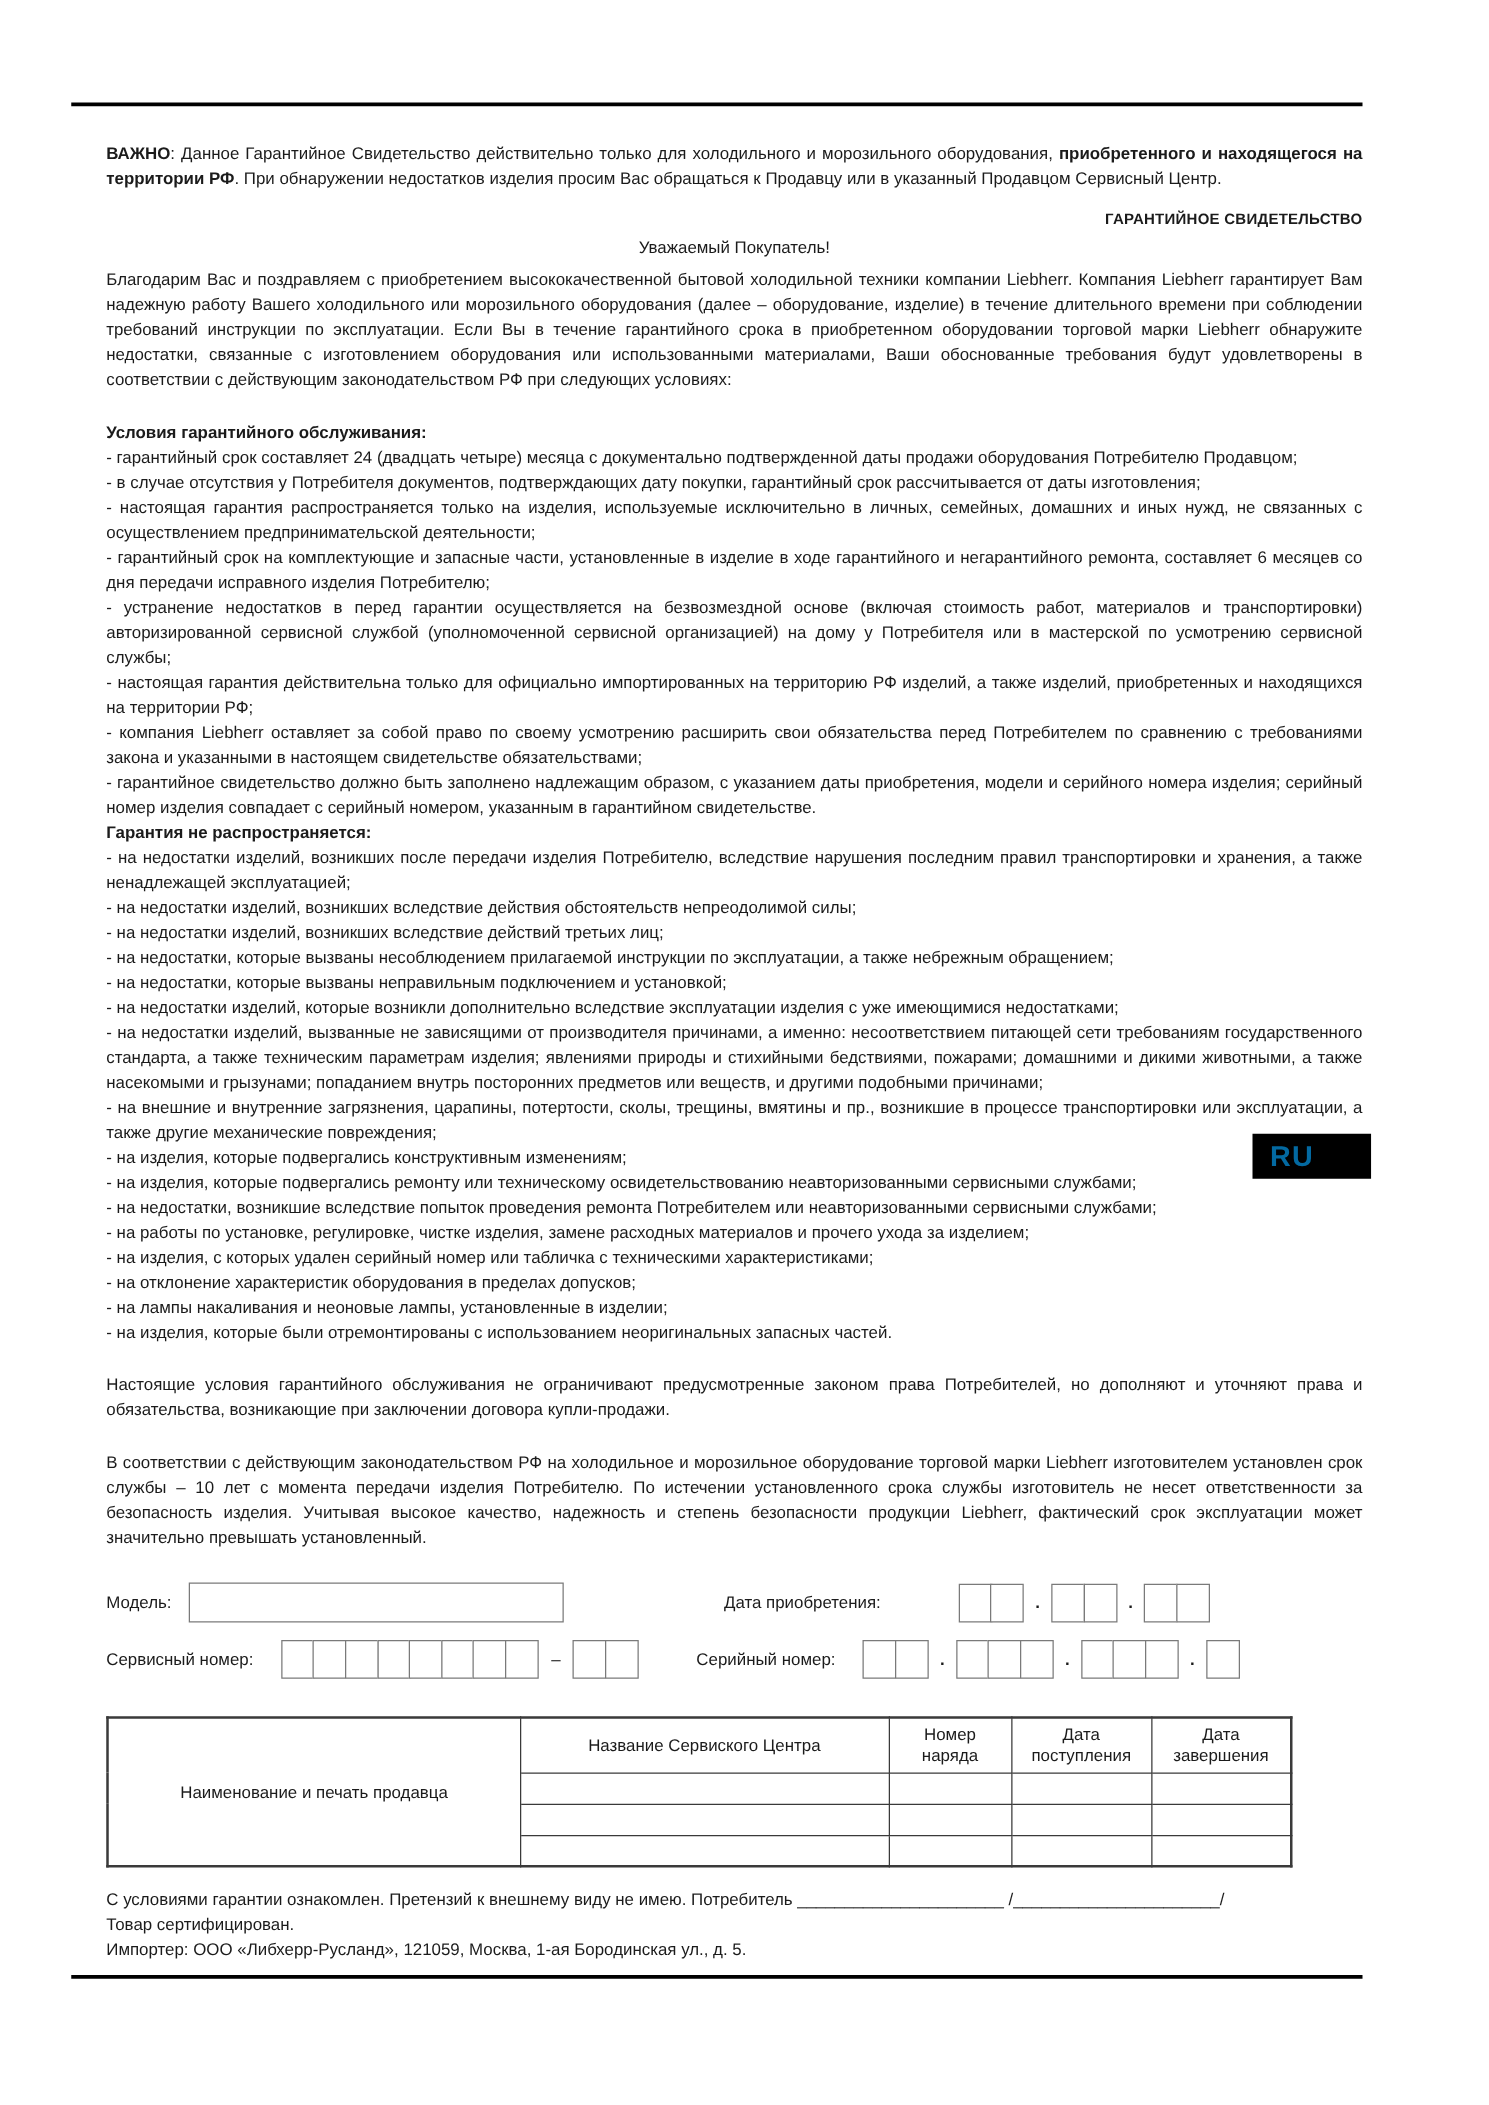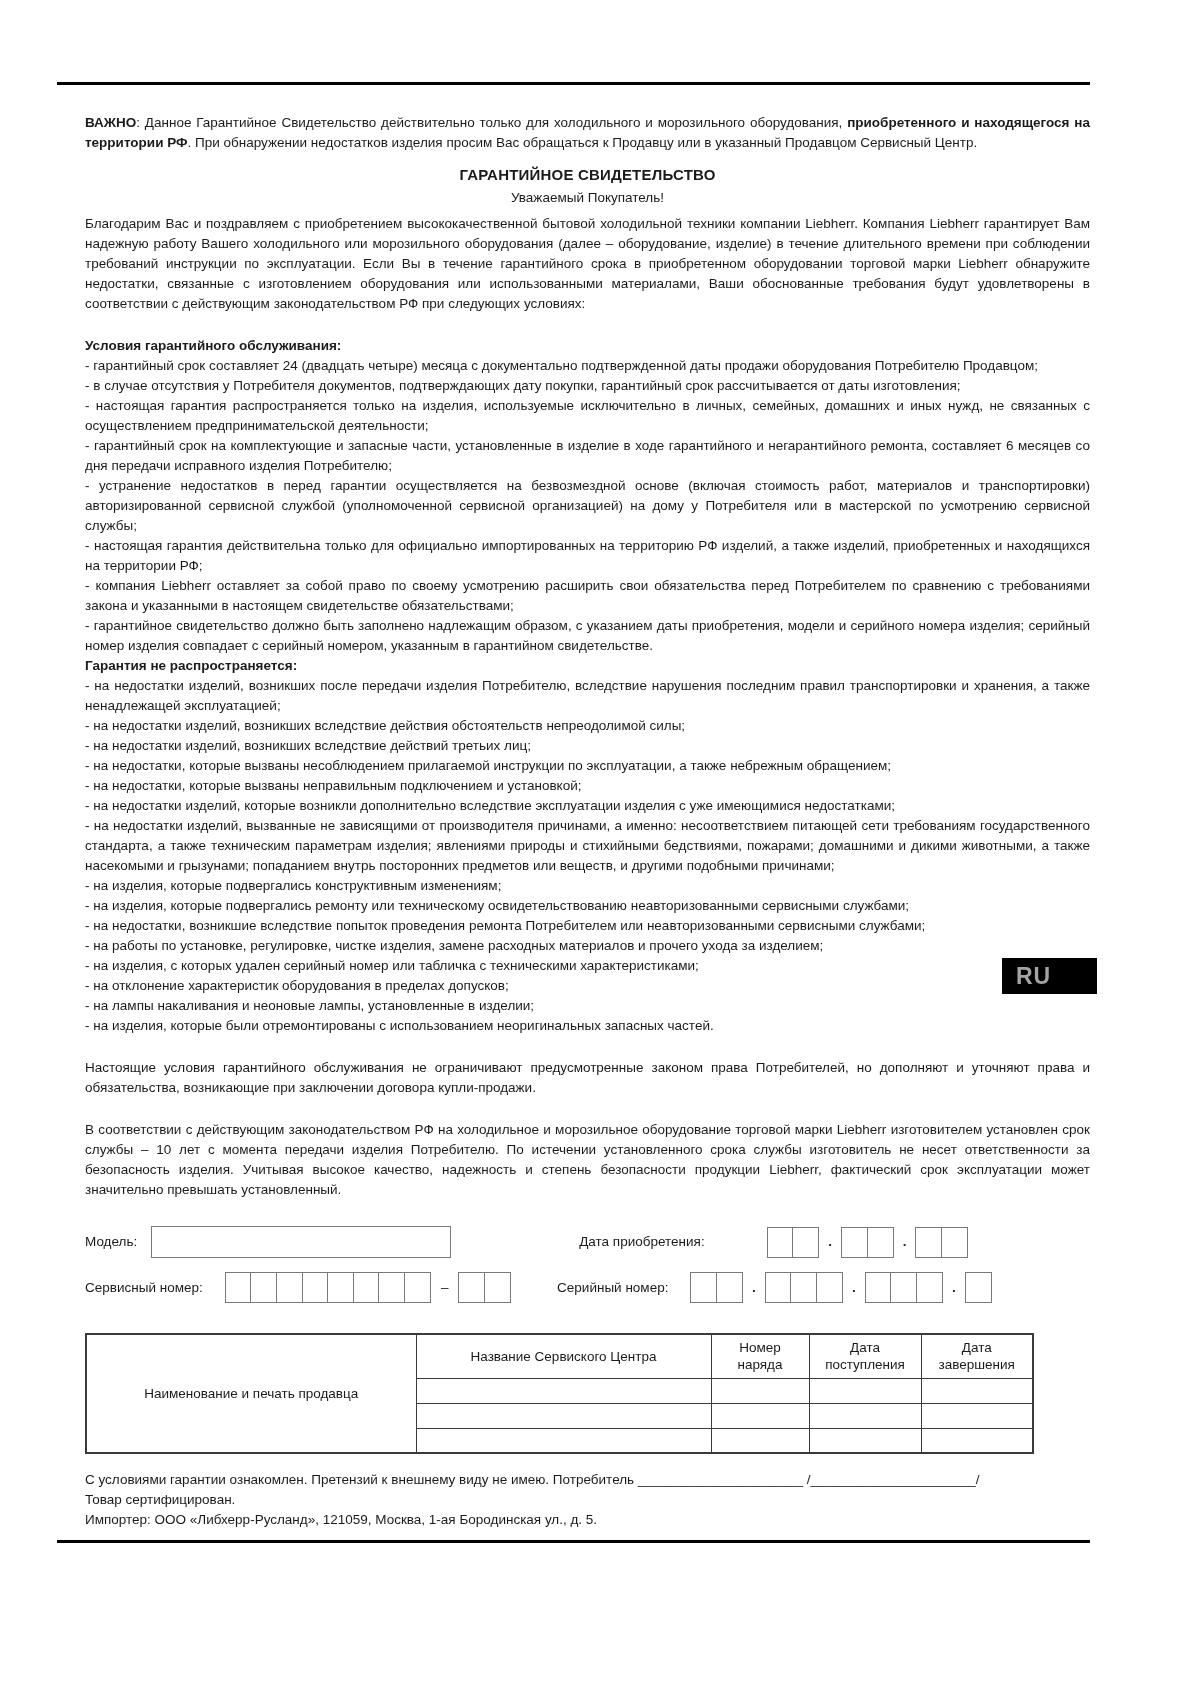--- a/index.html
+++ b/index.html
@@ -16,21 +16,21 @@
   }
   .rule{height:3px;background:#000;margin-left:57px;width:1033px;}
   .top-rule{margin-top:82px;}
   .bottom-rule{margin-top:10px;}
   .content{margin:28px 101px 0 85px;width:1005px;}
   p{margin:0;}
   .jtext{text-align:justify;}
   .bold{font-weight:bold;}
   .important{margin-bottom:12px;}
   .title{
-    text-align:center;font-weight:bold;font-size:15px;
+    text-align:right;font-weight:bold;font-size:12px;
     margin-top:4px;margin-bottom:3px;letter-spacing:.2px;
   }
   .salutation{text-align:center;margin-bottom:6px;}
   .intro{margin-bottom:22px;}
   .section-heading{font-weight:bold;}
   .section{}
   .bullet{text-align:justify;}
   .closing{margin-top:22px;}
 
   
@@ -71,22 +71,22 @@
   .col-rec{width:112px;}
   .col-comp{width:112px;}
   .header-row th{height:44px;text-align:center;line-height:17px;}
   .data-row td{height:25px;}
   .seller-cell{vertical-align:bottom;text-align:center;padding-bottom:6px;}
 
   .footer-block{margin-top:16px;}
   .footer-line{white-space:nowrap;}
 
   .ru-badge{
-    position:absolute;top:958px;right:0;
-    width:95px;height:36px;background:#000;color:#a3a3a3;
+    position:absolute;top:907px;right:0;
+    width:95px;height:36px;background:#000;color:#0369a1;
     display:flex;align-items:center;
     padding-left:14px;box-sizing:border-box;
     font-weight:bold;font-size:23px;letter-spacing:1px;
   }
 </style>
 </head>
 <body>
 
 <div class="page">
 
@@ -118,20 +118,21 @@
     <div class="section">
       <p class="section-heading">Гарантия не распространяется:</p>
       <div>
           <div class="bullet">- на недостатки изделий, возникших после передачи изделия Потребителю, вследствие нарушения последним правил транспортировки и хранения, а также ненадлежащей эксплуатацией;</div>
           <div class="bullet">- на недостатки изделий, возникших вследствие действия обстоятельств непреодолимой силы;</div>
           <div class="bullet">- на недостатки изделий, возникших вследствие действий третьих лиц;</div>
           <div class="bullet">- на недостатки, которые вызваны несоблюдением прилагаемой инструкции по эксплуатации, а также небрежным обращением;</div>
           <div class="bullet">- на недостатки, которые вызваны неправильным подключением и установкой;</div>
           <div class="bullet">- на недостатки изделий, которые возникли дополнительно вследствие эксплуатации изделия с уже имеющимися недостатками;</div>
           <div class="bullet">- на недостатки изделий, вызванные не зависящими от производителя причинами, а именно: несоответствием питающей сети требованиям государственного стандарта, а также техническим параметрам изделия; явлениями природы и стихийными бедствиями, пожарами; домашними и дикими животными, а также насекомыми и грызунами; попаданием внутрь посторонних предметов или веществ, и другими подобными причинами;</div>
+          <div class="bullet">- на внешние и внутренние загрязнения, царапины, потертости, сколы, трещины, вмятины и пр., возникшие в процессе транспортировки или эксплуатации, а также другие механические повреждения;</div>
           <div class="bullet">- на изделия, которые подвергались конструктивным изменениям;</div>
           <div class="bullet">- на изделия, которые подвергались ремонту или техническому освидетельствованию неавторизованными сервисными службами;</div>
           <div class="bullet">- на недостатки, возникшие вследствие попыток проведения ремонта Потребителем или неавторизованными сервисными службами;</div>
           <div class="bullet">- на работы по установке, регулировке, чистке изделия, замене расходных материалов и прочего ухода за изделием;</div>
           <div class="bullet">- на изделия, с которых удален серийный номер или табличка с техническими характеристиками;</div>
           <div class="bullet">- на отклонение характеристик оборудования в пределах допусков;</div>
           <div class="bullet">- на лампы накаливания и неоновые лампы, установленные в изделии;</div>
           <div class="bullet">- на изделия, которые были отремонтированы с использованием неоригинальных запасных частей.</div>
         </div>
     </div>

